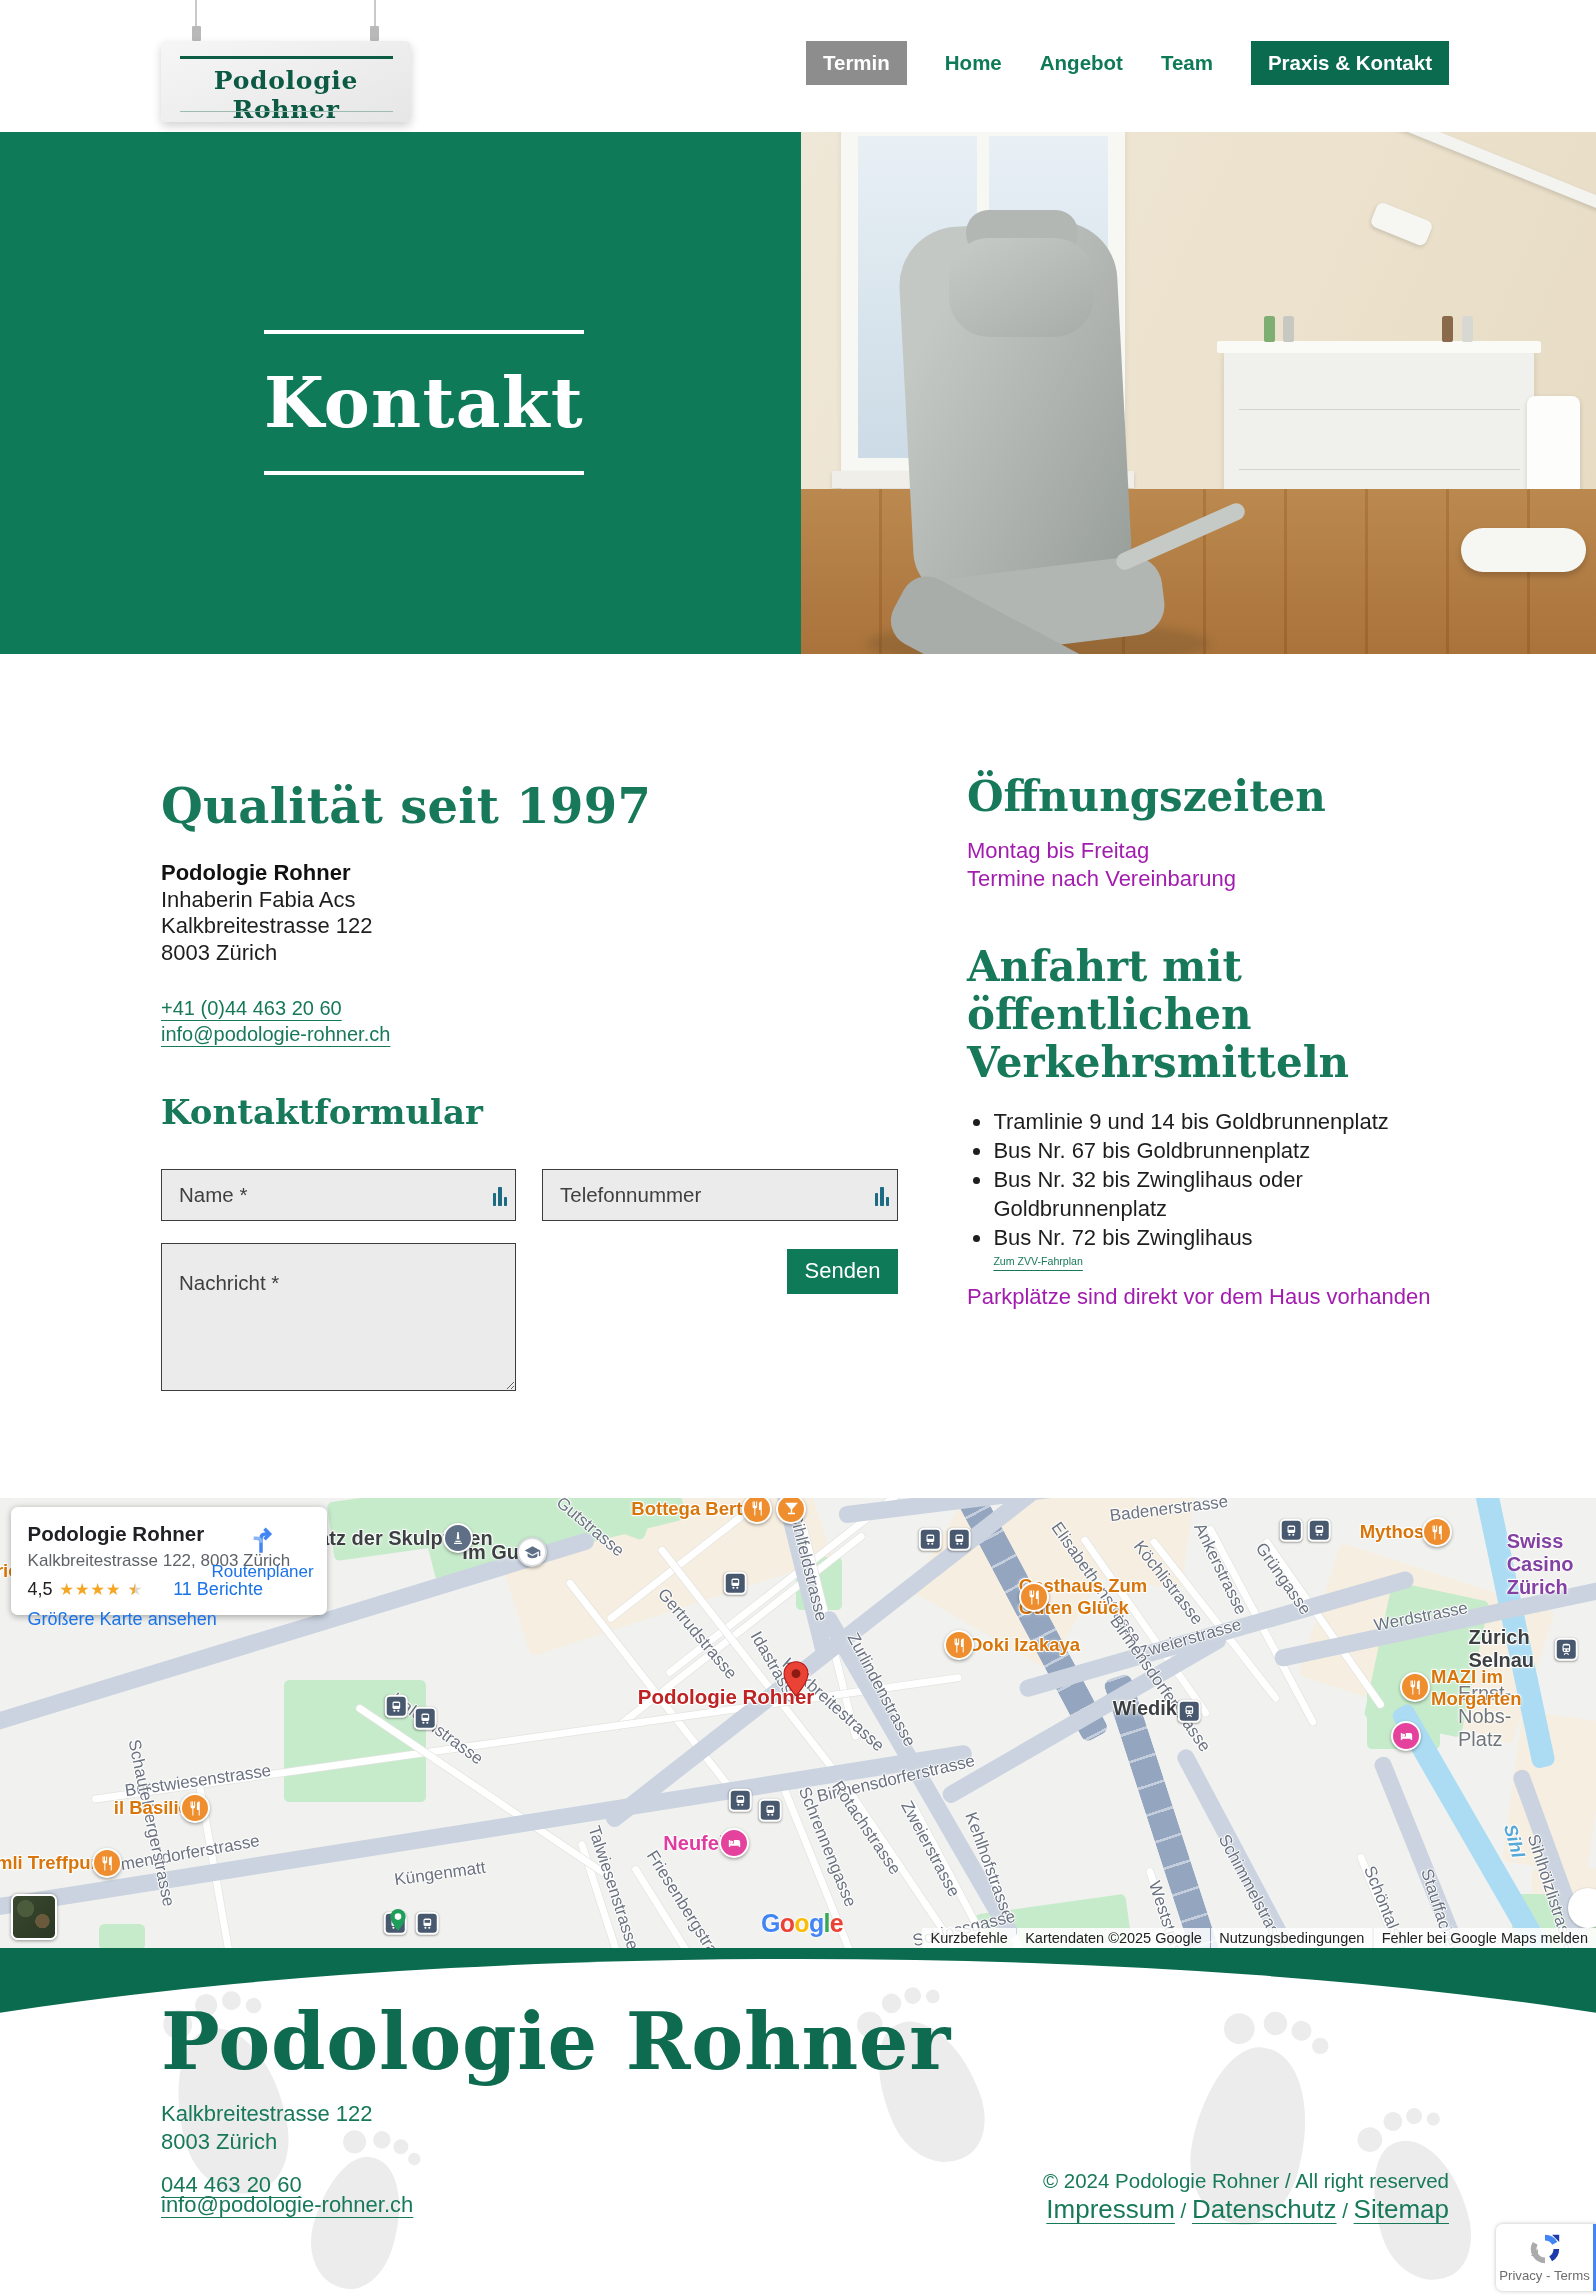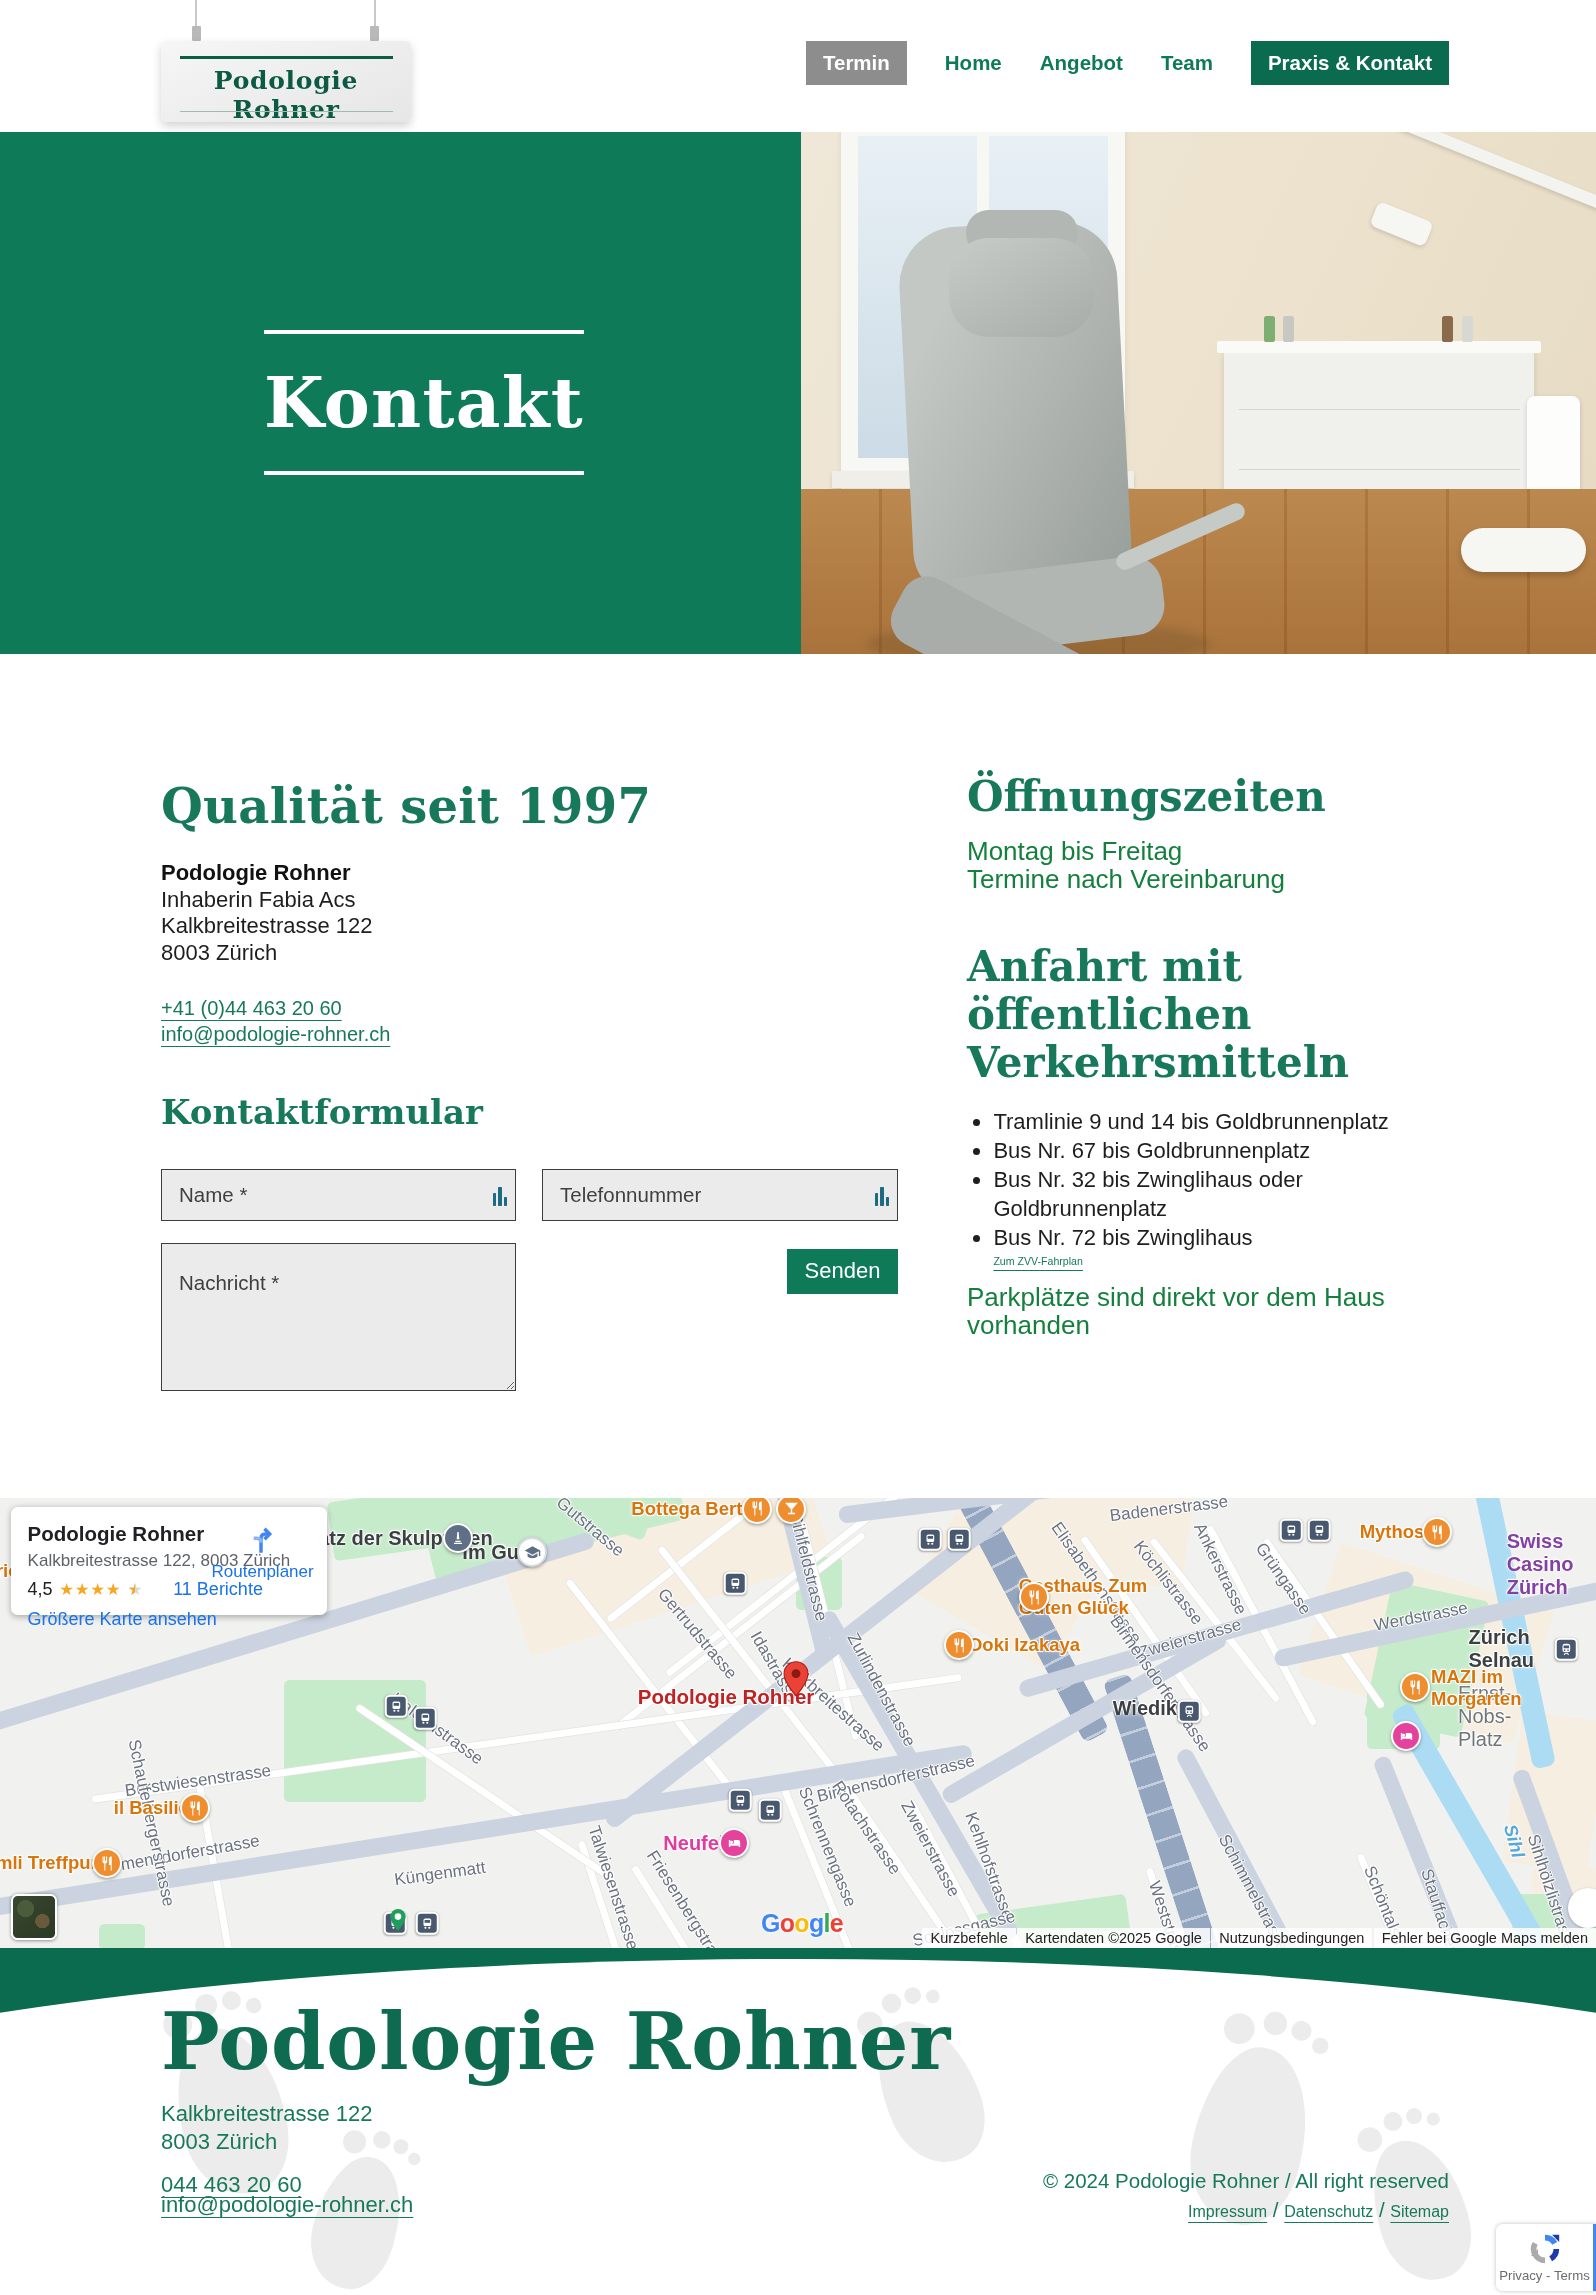--- a/index.html
+++ b/index.html
@@ -85,21 +85,21 @@
   .field textarea{height:148px;padding-top:26.4px;resize:vertical}
   .field input::placeholder,.field textarea::placeholder{color:#3f3f3f;opacity:1}
   .fld-icon{position:absolute;right:9.2px;top:18.5px;display:flex;align-items:flex-end;gap:2px;pointer-events:none}
   .fld-icon i{display:block;width:3.3px;background:#1c6b82;border-radius:0.7px}
   .fld-icon i:nth-child(1){height:13.2px}.fld-icon i:nth-child(2){height:18.5px}.fld-icon i:nth-child(3){height:9.2px}
   .send-wrap{grid-column:2;display:flex;justify-content:flex-end;margin-top:5.3px}
   .send-btn{width:111px;height:45px;background:var(--green);color:#fff;border:none;font-family:"Liberation Sans",sans-serif;font-size:22px;cursor:pointer}
 
   .right-col{position:absolute;left:967px;top:773px;width:502px}
   .h2b{color:var(--green-head);font-size:42px;font-weight:700;line-height:48px}
-  .plain{font-size:26px;line-height:28px;color:#15803d;margin-top:16px}
+  .plain{font-size:22px;line-height:28px;color:#a21caf;margin-top:16px}
   .mt-big{margin-top:50px}
   .bullets{margin-top:20px;padding-left:26.4px;font-size:22px;line-height:29px;color:#1e1e1e}
   .bullets li{margin-bottom:0px}
   .zvv{margin-left:26.4px;margin-top:2.6px}
 
   
   .map{position:absolute;left:0;top:1498px;width:1596px;height:450px;background:var(--map-land);overflow:hidden;cursor:grab}
   .map .layer{position:absolute;inset:0}
   .zone{position:absolute;background:var(--map-zone);border-radius:5.3px}
   .park{position:absolute;background:var(--map-park);border-radius:5.3px}
@@ -148,21 +148,21 @@
   .divider::after{content:"";position:absolute;left:-25%;top:10.6px;width:150%;height:423px;background:#fff;border-radius:50%}
   .footer{position:absolute;left:0;top:2022px;width:1596px;height:273px;background:#fff}
   .fp{position:absolute;color:#ececec}
   .fp .sole{position:absolute;background:#ececec;border-radius:48% 52% 46% 54%/62% 58% 40% 42%}
   .fp .toe{position:absolute;background:#ececec;border-radius:50%}
   .f-title{position:absolute;left:161px;top:-26.4px;font-size:78px;font-weight:700;color:#0f6b4f;letter-spacing:0.7px}
   .f-addr{position:absolute;left:161px;top:78px;font-size:22px;line-height:28px;color:var(--green-head)}
   .f-addr .glink{margin-top:15px}
   .f-email{position:absolute;left:161px;top:170px;font-size:22px}
   .f-right{position:absolute;right:147px;top:144px;text-align:right;font-size:20.5px;color:var(--green-head);line-height:29px}
-  .f-right .glink{font-size:16px}
+  .f-right .glink{font-size:26px}
   .recaptcha{position:absolute;right:0;top:2224px;width:100px;height:67px;background:#fff;border-radius:6.6px 0 0 6.6px;box-shadow:0 0 4px rgba(0,0,0,.25);border-right:3.3px solid #4285f4;display:flex;flex-direction:column;align-items:center;justify-content:center;gap:2.6px;z-index:20}
   .recaptcha .rc-links{font-size:13.2px;color:#6d6d6d}
   .rc-link{cursor:pointer}
 </style>
 </head>
 <body>
 
 <div class="header">
   <div class="logo">
     <div class="wire w1"></div>

